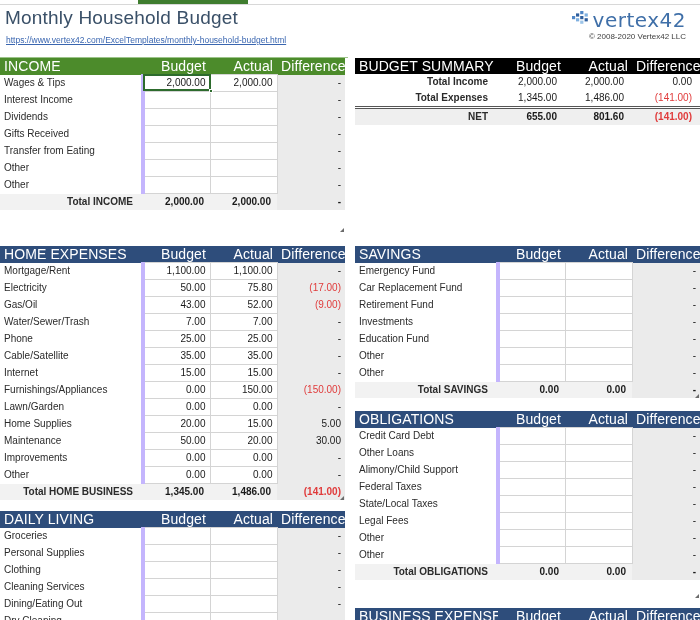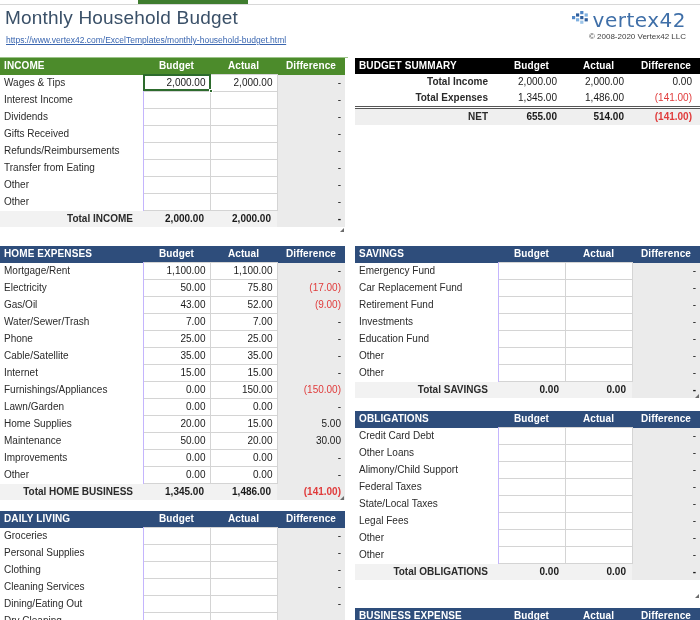--- a/index.html
+++ b/index.html
@@ -113,37 +113,37 @@
   table.grid th, table.grid td {
     padding: 0 4px;
     height: 16px;
     line-height: 16px;
     overflow: hidden;
     white-space: nowrap;
   }
 
   
   .hdr th {
-    font-size: 10px;
-    font-weight: bold;
+    font-size: 14px;
+    font-weight: normal;
     color: #ffffff;
     letter-spacing: .1px;
     margin-left: 28px;
   }
   .hdr-green th { background: #4c8b2b; }
   .hdr-blue  th { background: #2e4d7b; }
   .hdr-black th { background: #000000; }
   .hdr th.h-title { text-align: left; }
-  .hdr th.h-num   { text-align: center; }
+  .hdr th.h-num   { text-align: right; }
 
   
   td.lbl {
     text-align: left;
     color: #2b2b2b;
-    border-right: 1px solid #c4b5fd;
+    border-right: 4px solid #c4b5fd;
   }
   td.num {
     text-align: right;
     border: 1px solid #d4d4d4;
     background: #ffffff;
     color: #1a1a1a;
   }
   td.diff {
     text-align: right;
     background: #ebebeb;
@@ -283,26 +283,20 @@
           <td class="num"></td>
           <td class="diff">-</td>
         </tr>
         <tr>
           <td class="lbl">Gifts Received</td>
           <td class="num"></td>
           <td class="num"></td>
           <td class="diff">-</td>
         </tr>
         <tr>
-          <td class="lbl">Refunds/Reimbursements</td>
-          <td class="num"></td>
-          <td class="num"></td>
-          <td class="diff">-</td>
-        </tr>
-        <tr>
           <td class="lbl">Transfer from Eating</td>
           <td class="num"></td>
           <td class="num"></td>
           <td class="diff">-</td>
         </tr>
         <tr>
           <td class="lbl">Other</td>
           <td class="num"></td>
           <td class="num"></td>
           <td class="diff">-</td>
@@ -352,21 +346,21 @@
           <td class="lbl">Total Expenses</td>
           <td class="num">1,345.00</td>
           <td class="num">1,486.00</td>
           <td class="diff neg">(141.00)</td>
         </tr>
       </tbody>
     <tfoot>
         <tr class="net">
           <td class="lbl">NET</td>
           <td class="num">655.00</td>
-          <td class="num">514.00</td>
+          <td class="num">801.60</td>
           <td class="diff neg">(141.00)</td>
         </tr>
       </tfoot>
   </table>
 </div>
 
 <div class="block col-left" style="top:246px;">
   <table class="grid">
     <colgroup>
         <col class="c-label">

